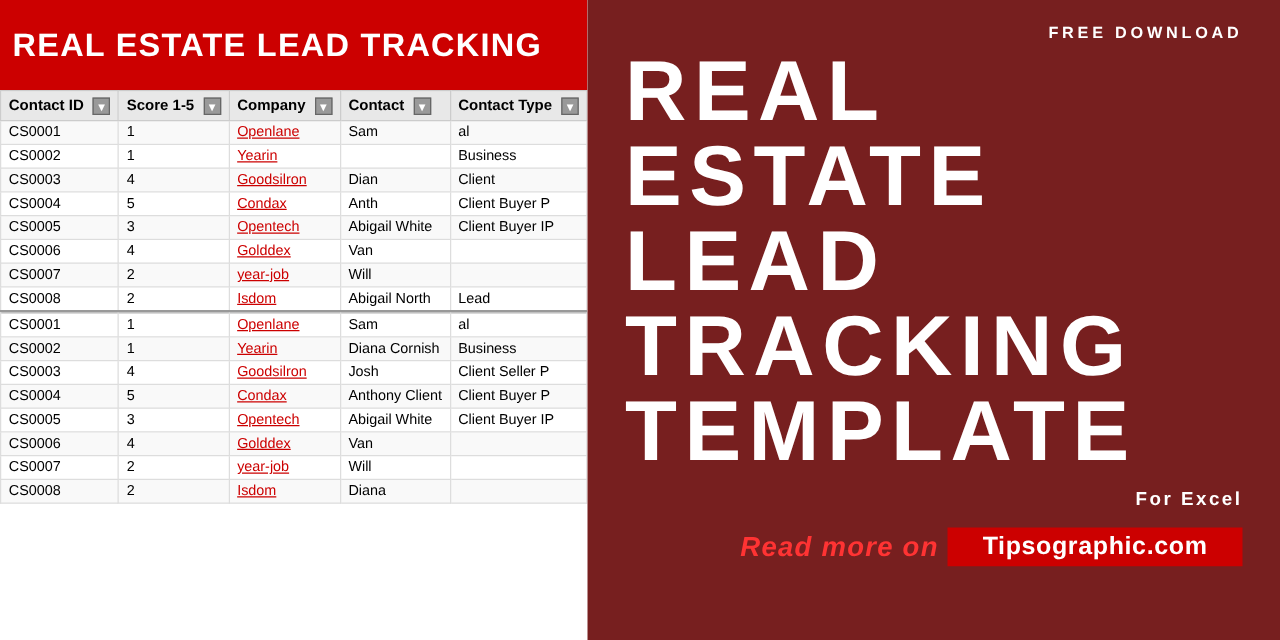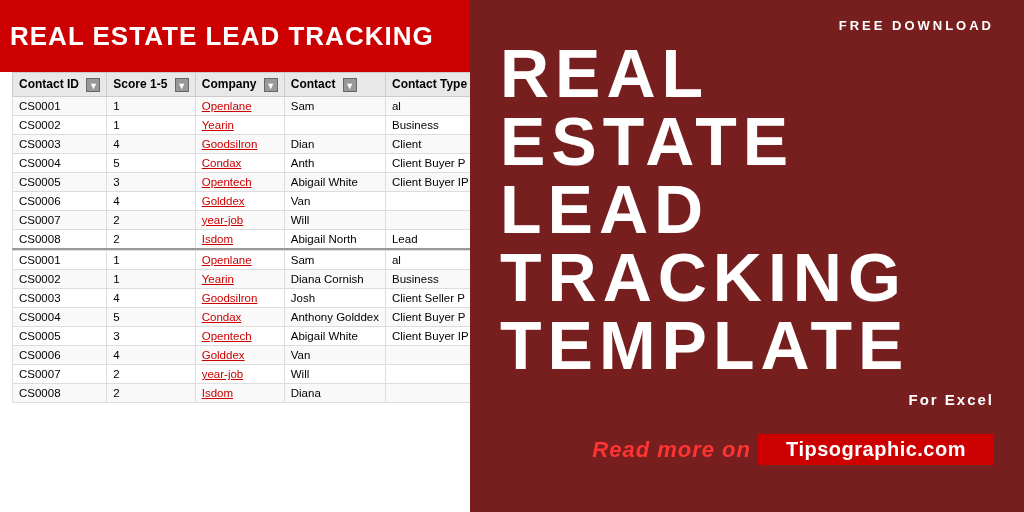--- a/index.html
+++ b/index.html
@@ -31,21 +31,20 @@
     
     .table-wrap {
       overflow: hidden;
       height: calc(512px - 72px);
     }
 
     table {
       width: 100%;
       border-collapse: collapse;
       font-size: 12px;
-      margin-left: 12px;
     }
 
     thead tr {
       background: #e8e8e8;
     }
 
     thead th {
       border: 1px solid #ccc;
       padding: 4px 6px;
       text-align: left;
@@ -134,21 +133,21 @@
       font-weight: 600;
       letter-spacing: 2px;
       margin-top: 8px;
       margin-bottom: 10px;
     }
 
     .read-more-row {
       display: flex;
       align-items: center;
       gap: 0;
-      margin-top: 16px;
+      margin-top: 4px;
     }
 
     .read-more-text {
       color: #ff3333;
       font-size: 22px;
       font-weight: 900;
       letter-spacing: 1px;
       font-style: italic;
     }
 
@@ -261,21 +260,21 @@
             <td>CS0003</td>
             <td>4</td>
             <td><a href="#">Goodsilron</a></td>
             <td>Josh</td>
             <td>Client Seller P</td>
           </tr>
           <tr>
             <td>CS0004</td>
             <td>5</td>
             <td><a href="#">Condax</a></td>
-            <td>Anthony Golddex</td>
+            <td>Anthony Client</td>
             <td>Client Buyer P</td>
           </tr>
           <tr>
             <td>CS0005</td>
             <td>3</td>
             <td><a href="#">Opentech</a></td>
             <td>Abigail White</td>
             <td>Client Buyer IP</td>
           </tr>
           <tr>

